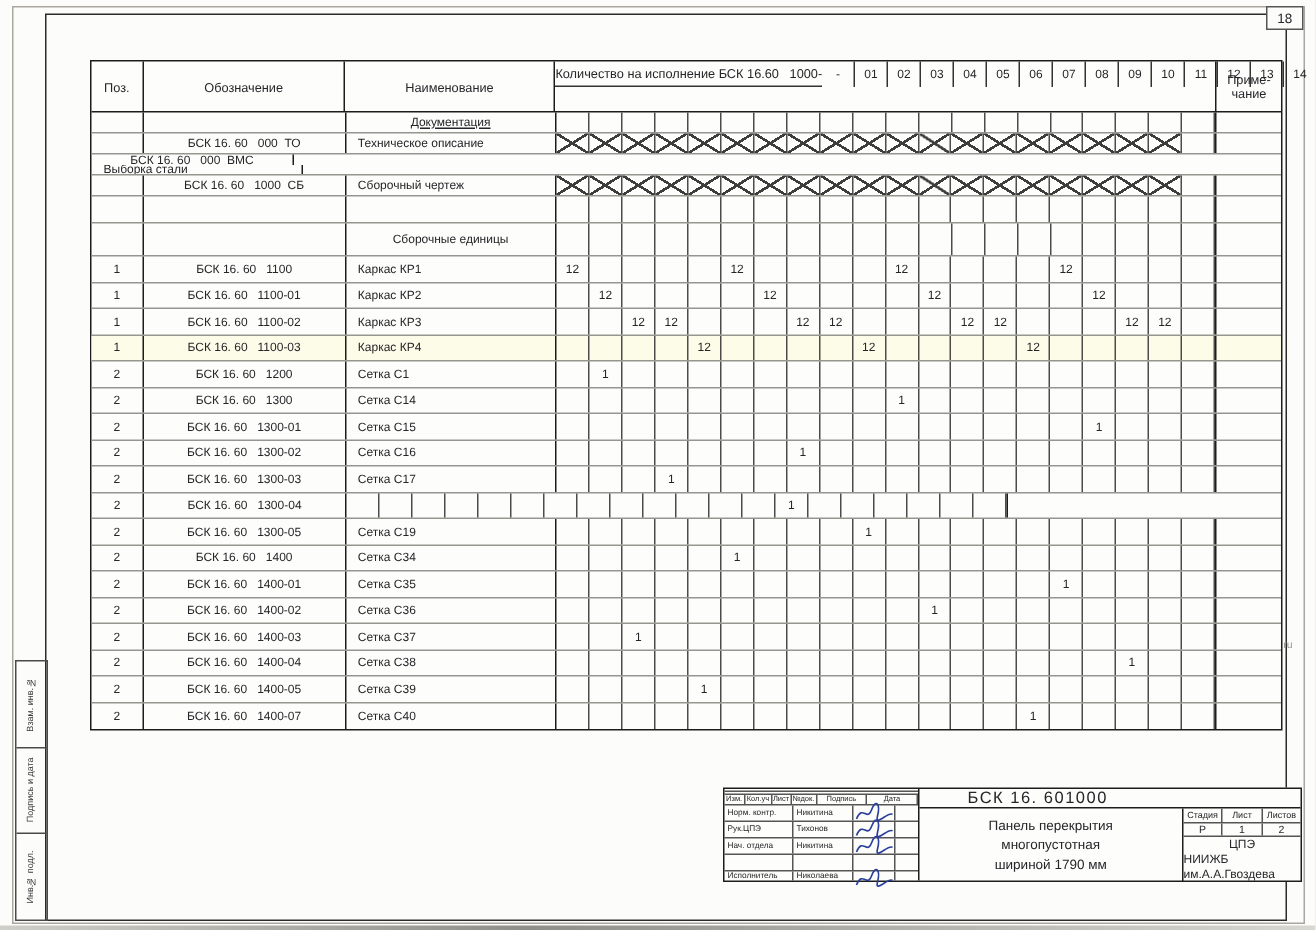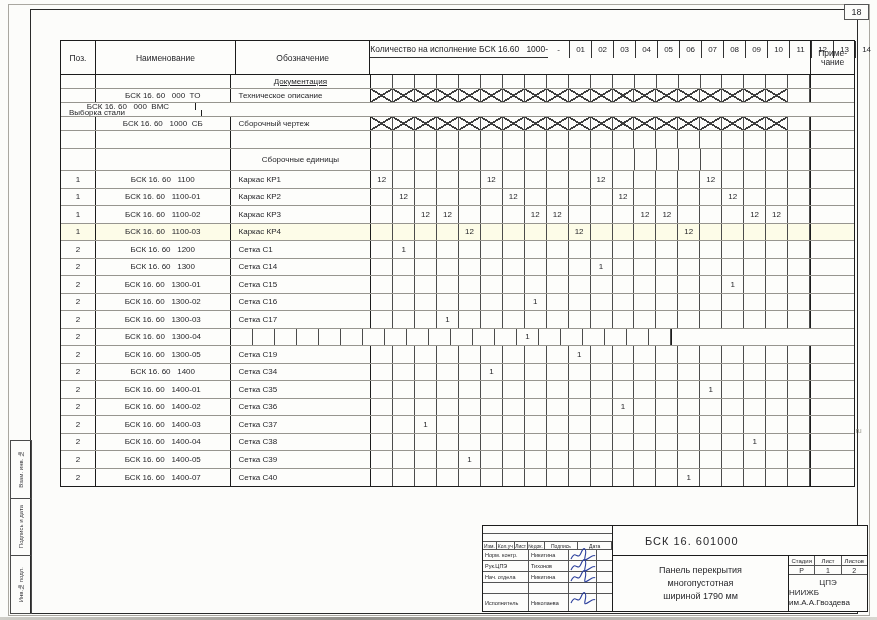--- a/index.html
+++ b/index.html
@@ -34,21 +34,21 @@
   .c.name.center{justify-content:center;padding-left:0;}
   .c.name.und{text-decoration:underline;}
   .c.q{width:22px;justify-content:center;border-right:1px solid #4c4c4c;}
   .c.note{width:44px;border-left:0.2px solid #1c1c1c;border-right:none;}
   .trow.tint{background:#fdfce8;}
   .xcell{background-image:
     linear-gradient(to top right,transparent 46%,#3d3d3d 46%,#3d3d3d 54%,transparent 54%),
     linear-gradient(to bottom right,transparent 46%,#3d3d3d 46%,#3d3d3d 54%,transparent 54%);}
 
   
-  .tblock{position:absolute;left:482px;top:525px;width:386px;height:87px;border:1.5px solid #1c1c1c;display:flex;background:#fdfdfb;box-sizing:border-box;}
+  .tblock{position:absolute;left:482px;top:525px;width:386px;height:63px;border:1.5px solid #1c1c1c;display:flex;background:#fdfdfb;box-sizing:border-box;}
   .tblock *{box-sizing:border-box;}
   .tb-left{width:130px;border-right:1.2px solid #1c1c1c;display:flex;flex-direction:column;}
   .tb-revrow{height:8px;border-bottom:1px solid #555;}
   .tb-signhead{height:8px;border-bottom:1px solid #555;display:flex;}
   .tb-signhead div{font-size:5px;border-right:1px solid #555;display:flex;align-items:center;justify-content:center;overflow:hidden;white-space:nowrap;}
   .tb-signrow{height:11px;border-bottom:1px solid #555;display:flex;font-size:5.5px;}
   .tb-signrow:last-child{border-bottom:none;flex:1;}
   .sr-role{width:46px;border-right:1px solid #555;display:flex;align-items:center;padding-left:2px;overflow:hidden;white-space:nowrap;}
   .sr-name{width:40px;border-right:1px solid #555;display:flex;align-items:center;padding-left:2px;overflow:hidden;white-space:nowrap;}
   .sr-sig{width:28px;border-right:1px solid #555;position:relative;overflow:visible;}
@@ -81,22 +81,22 @@
 <div class="page">
   <div class="outer-border"></div>
   <div class="frame"></div>
   <div class="sheetno">18</div>
   <div class="watermark">gb22.ru</div>
   <div class="scanline"></div>
 
   <div class="spec">
     <div class="thead">
       <div class="hcell w-pos">Поз.</div>
+      <div class="hcell w-desig">Обозначение</div>
       <div class="hcell w-name">Наименование</div>
-      <div class="hcell w-desig">Обозначение</div>
       <div class="qtygroup">
         <div class="qtytitle">Количество на исполнение БСК 16.60   1000-</div>
         <div class="qtycols" id="exec-cols">
             <div class="ecell">-</div>
             <div class="ecell">01</div>
             <div class="ecell">02</div>
             <div class="ecell">03</div>
             <div class="ecell">04</div>
             <div class="ecell">05</div>
             <div class="ecell">06</div>

